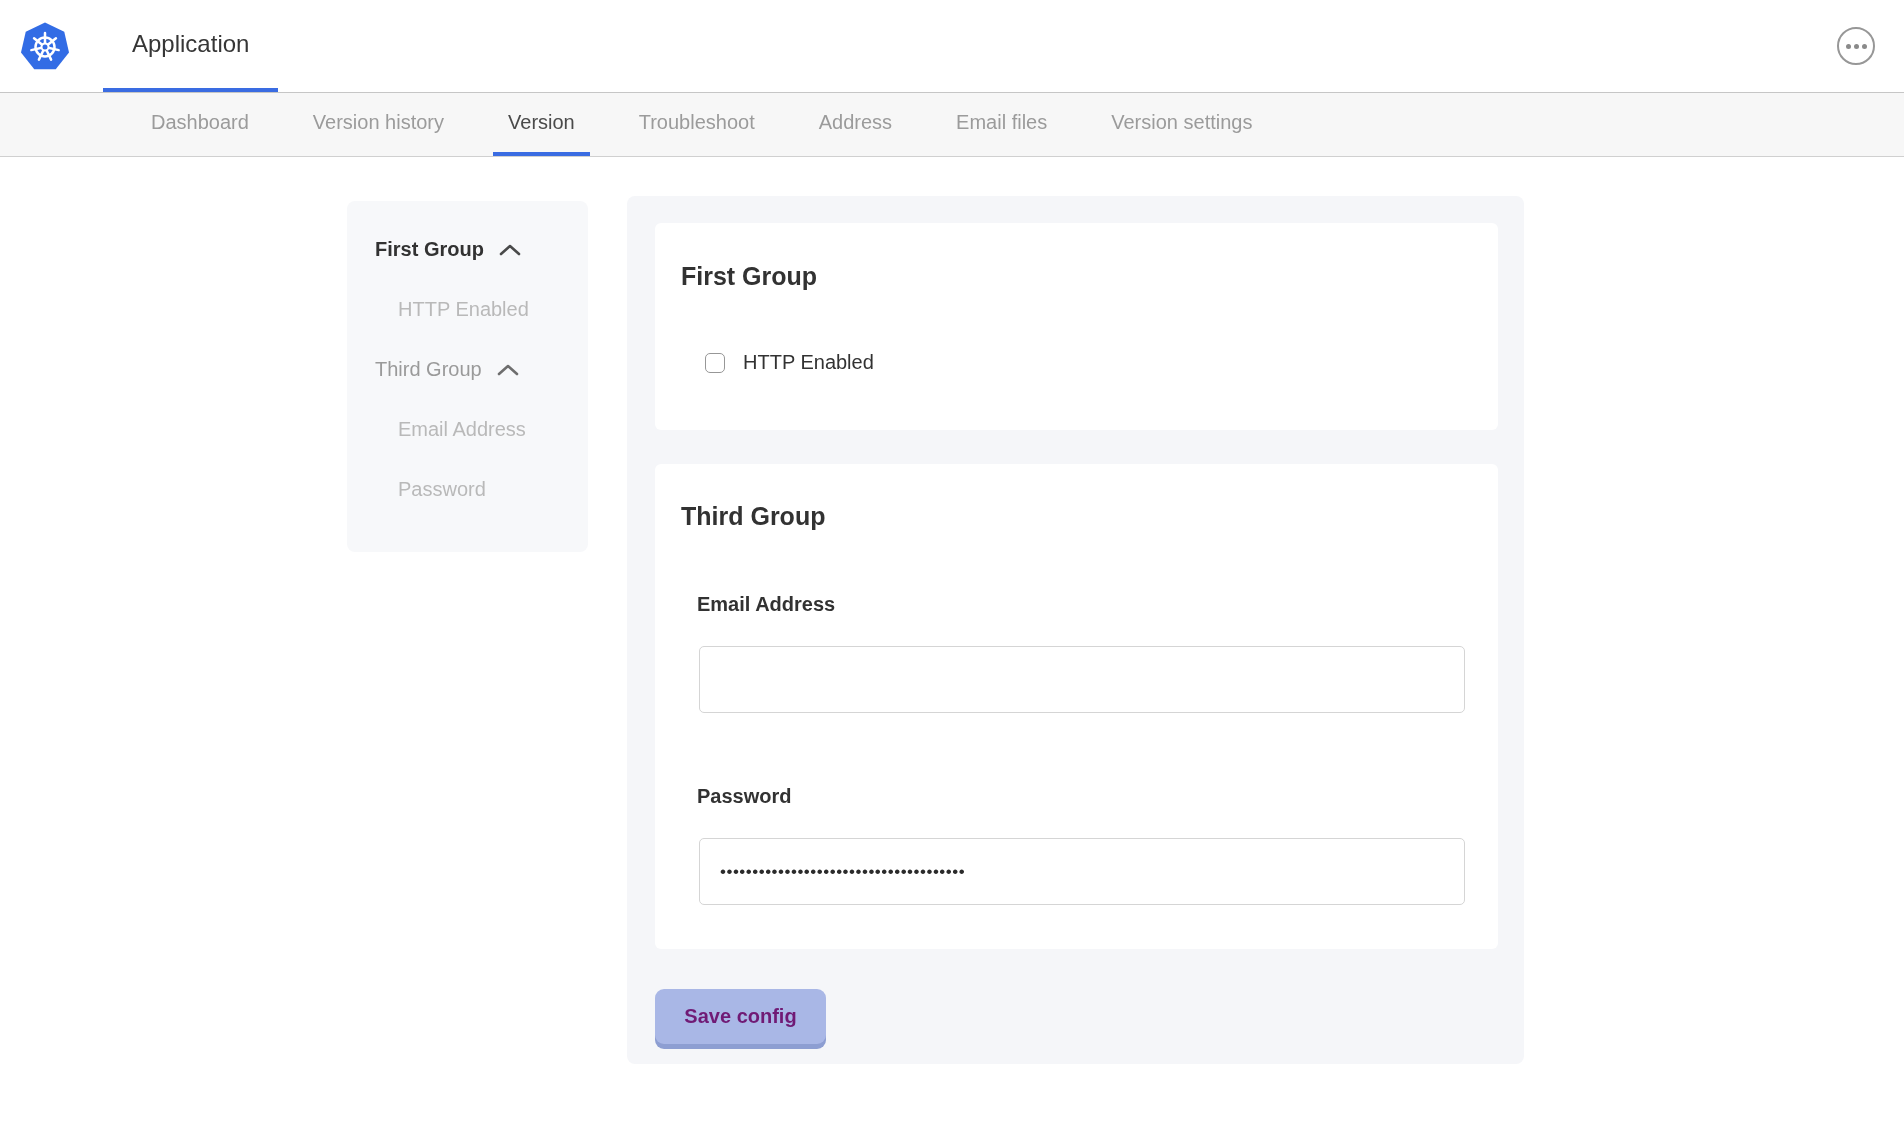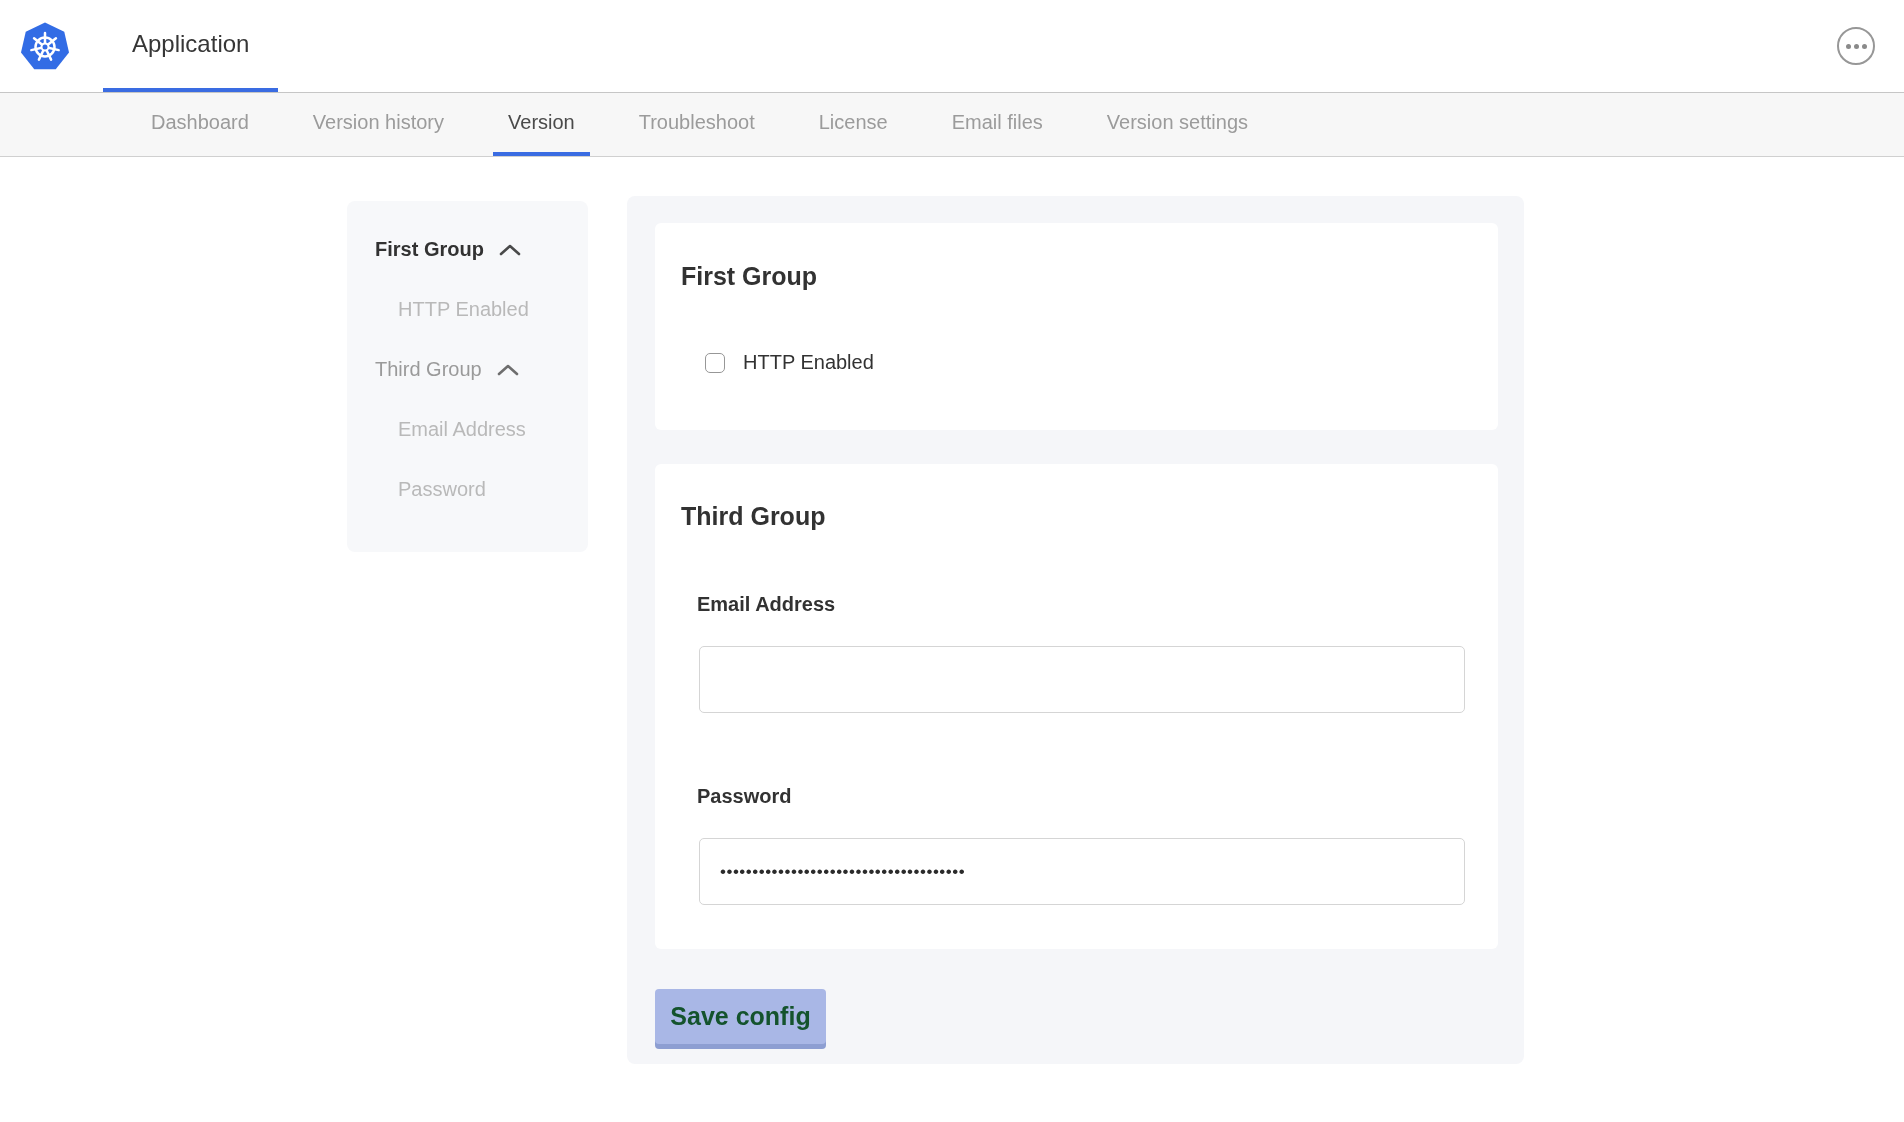--- a/index.html
+++ b/index.html
@@ -164,26 +164,26 @@
     letter-spacing: 0.5px;
     color: #2b2b2b;
   }
 
   .save-btn {
     display: block;
     margin-top: 40px;
     width: 171px;
     height: 55px;
     border: none;
-    border-radius: 4px;
+    border-radius: 9px;
     background: #a9b7e6;
     box-shadow: 0 5px 0 #8d9ed2;
-    color: #14532d;
+    color: #701a75;
     font-family: "Liberation Sans", sans-serif;
-    font-size: 25px;
+    font-size: 20px;
     font-weight: 700;
     cursor: default;
   }
 </style>
 </head>
 <body>
 
 <header class="topbar">
   <div class="logo-wrap">
     <svg width="50" height="50" viewBox="0 0 100 100">
@@ -211,21 +211,21 @@
     <span class="dot"></span>
     <span class="dot"></span>
   </button>
 </header>
 
 <nav class="subnav">
   <div class="tab">Dashboard</div>
   <div class="tab">Version history</div>
   <div class="tab active">Version</div>
   <div class="tab">Troubleshoot</div>
-  <div class="tab">License</div>
+  <div class="tab">Address</div>
   <div class="tab">Email files</div>
   <div class="tab">Version settings</div>
 </nav>
 
 <main class="content">
 
   <aside class="side-nav">
     <div class="side-row group-active">
       <span class="lbl">First Group</span>
       <svg class="chev" width="22" height="12" viewBox="0 0 22 12">

